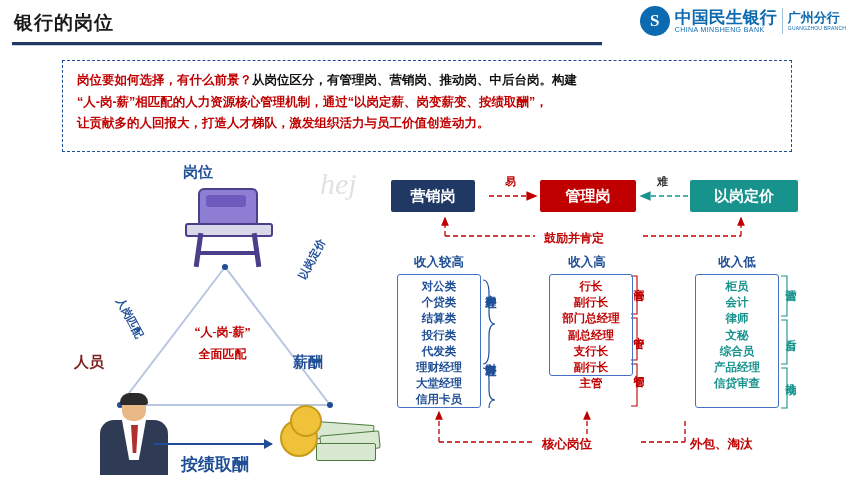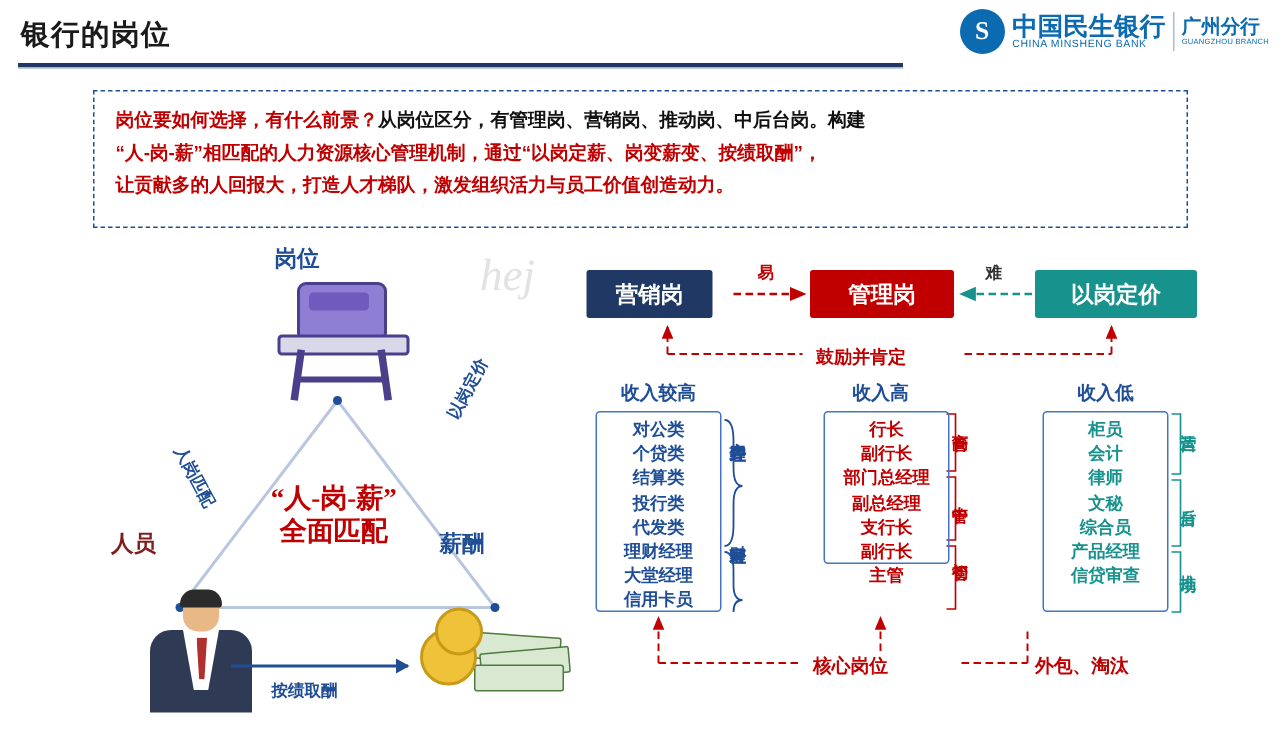--- a/index.html
+++ b/index.html
@@ -77,30 +77,30 @@
     position: absolute; left: 24px; top: 198px;
     font-size: 15px; font-weight: bold; color: #7f1d1d;
   }
   .lbl-xinchou {
     position: absolute; left: 243px; top: 198px;
     font-size: 15px; font-weight: bold; color: #1f4e96;
   }
   .center-text {
     position: absolute; left: 100px; top: 166px; width: 145px;
     text-align: center;
-    font-size: 18px; font-weight: bold; color: #c00000;
+    font-size: 12px; font-weight: bold; color: #c00000;
     line-height: 22px;
     font-family: "Liberation Serif", serif;
   }
   .side-lbl {
     position: absolute; font-size: 11px; color: #1f4e96; font-weight: bold;
   }
   .side-left { left: 76px; top: 140px; transform: rotate(62deg); transform-origin: left top; }
   .side-right { left: 245px; top: 120px; transform: rotate(-62deg); transform-origin: left top;}
-  .anji { position: absolute; left: 131px; top: 298px; font-size: 11px; font-weight: bold; color: #1f4e96; }
+  .anji { position: absolute; left: 131px; top: 298px; font-size: 17px; font-weight: bold; color: #1f4e96; }
   .watermark {
     position: absolute; left: 270px; top: 12px;
     font-size: 30px; color: #e2e2e2; font-family: "Liberation Serif", serif;
     font-style: italic;
   }
   
   .chair-seat {
     position: absolute; left: 148px; top: 33px; width: 56px; height: 36px;
     background: #8f7fd4; border: 2px solid #4b3f8c; border-radius: 6px;
   }
@@ -169,21 +169,21 @@
     position: absolute; top: 106px; border: 1px solid #4472c4; border-radius: 3px;
     box-sizing: border-box; padding: 4px 0;
     text-align: center;
   }
   .lb1 { left: 12px; width: 84px; height: 134px; }
   .lb2 { left: 164px; width: 84px; height: 102px; }
   .lb3 { left: 310px; width: 84px; height: 134px; }
   .lb1 .it { color: #1f4e96; }
   .lb2 .it { color: #c00000; }
   .lb3 .it { color: #17928d; }
-  .it { font-size: 11.5px; font-weight: bold; line-height: 16.2px; }
+  .it { font-size: 11.5px; font-weight: bold; line-height: 16.2px; font-family: Liberation Mono, monospace; }
   .vlabel {
     position: absolute; font-size: 11px; font-weight: bold; color: #1f4e96;
     writing-mode: vertical-rl; text-orientation: upright; letter-spacing: 1px;
     line-height: 11px;
   }
   .vl-khjl { left: 100px; top: 118px; }
   .vl-cfjl { left: 100px; top: 186px; }
   .vl-gg { left: 248px; top: 112px; color: #c00000;}
   .vl-zg { left: 248px; top: 160px; color: #c00000;}
   .vl-cj { left: 248px; top: 198px; color: #c00000;}

